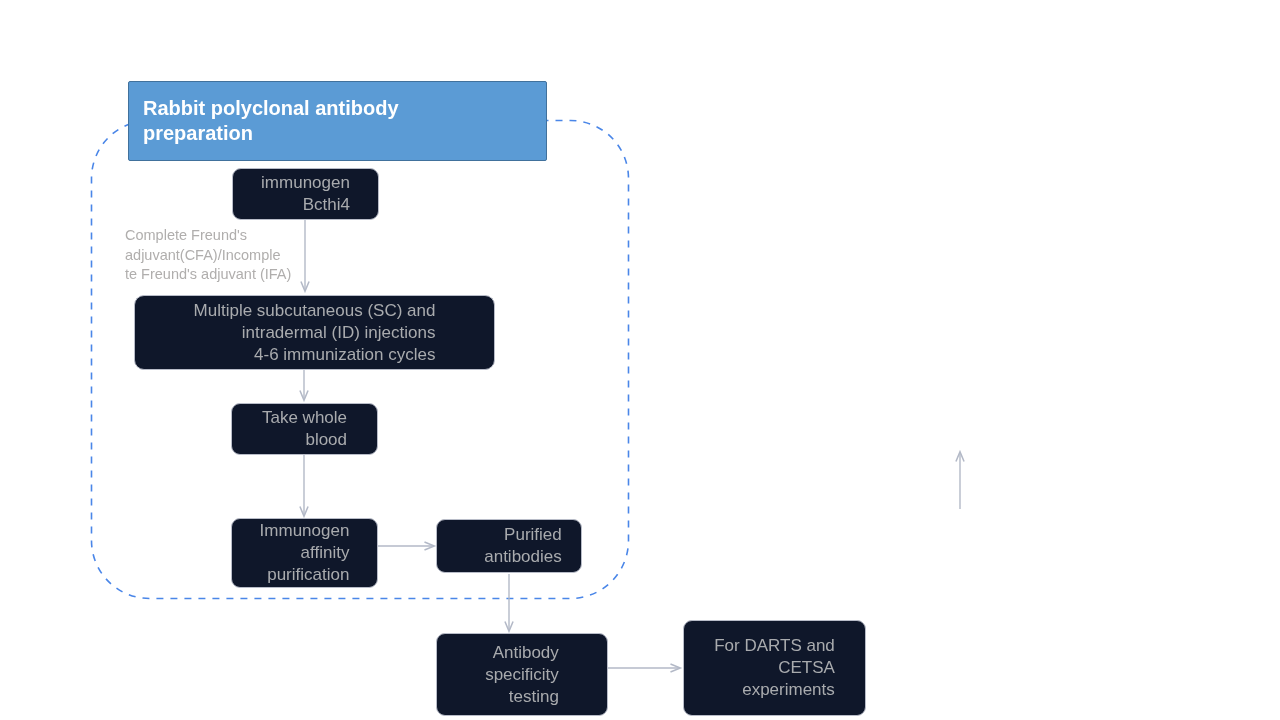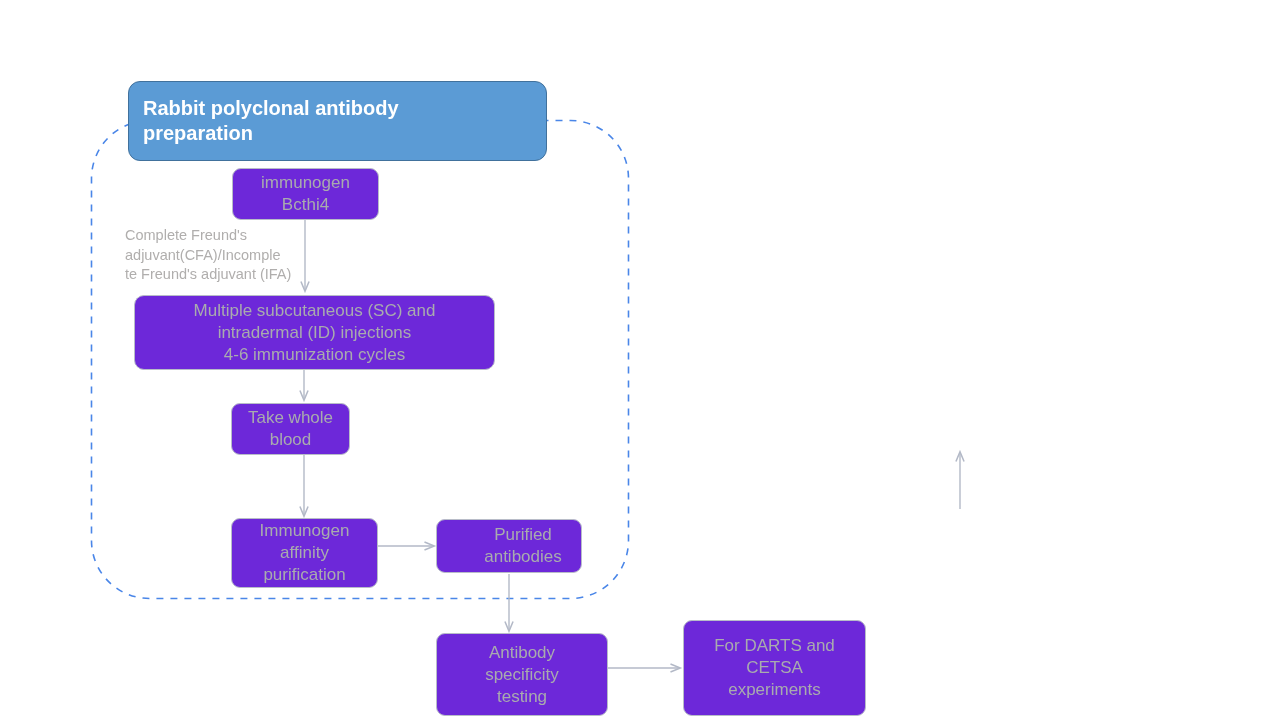--- a/index.html
+++ b/index.html
@@ -33,37 +33,37 @@
     height: 720px;
     pointer-events: none;
   }
 
   .node {
     position: absolute;
     box-sizing: border-box;
     display: flex;
     align-items: center;
     justify-content: center;
-    text-align: center;
+    text-align: right;
     border: 1px solid #b8bcc8;
     border-radius: 9px;
-    background: #6d28d9;
+    background: #0f172a;
     color: #a9abae;
     font-size: 17px;
     line-height: 22px;
     padding: 4px 8px;
     white-space: pre-line;
   }
 
   .header-node {
     position: absolute;
     box-sizing: border-box;
     background: #5b9bd5;
     border: 1px solid #41719c;
-    border-radius: 12px;
+    border-radius: 2px;
     color: #ffffff;
     font-weight: bold;
     font-size: 20px;
     line-height: 25px;
     padding: 14px 14px 14px 14px;
     display: flex;
     align-items: flex-start;
     justify-content: flex-start;
     white-space: pre-line;
     text-align: left;
@@ -111,21 +111,21 @@
   <div class="header-node" style="left:128px; top:81px; width:419px; height:80px;">Rabbit polyclonal antibody
 preparation</div>
 
   <div class="node" style="left:232px; top:168px; width:147px; height:52px;">immunogen
 Bcthi4</div>
 
   <div class="node" style="left:134px; top:295px; width:361px; height:75px;border-radius:10px;">Multiple subcutaneous (SC) and
 intradermal (ID) injections
 4-6 immunization cycles</div>
 
-  <div class="node" style="left:231px; top:403px; width:119px; height:52px;">Take whole
+  <div class="node" style="left:231px; top:403px; width:147px; height:52px;">Take whole
 blood</div>
 
   <div class="node" style="left:231px; top:518px; width:147px; height:70px;">Immunogen
 affinity
 purification</div>
 
   <div class="node" style="left:436px; top:519px; width:146px; height:54px;padding-left:36px;">Purified
 antibodies</div>
 
   <div class="node" style="left:436px; top:633px; width:172px; height:83px;">Antibody

